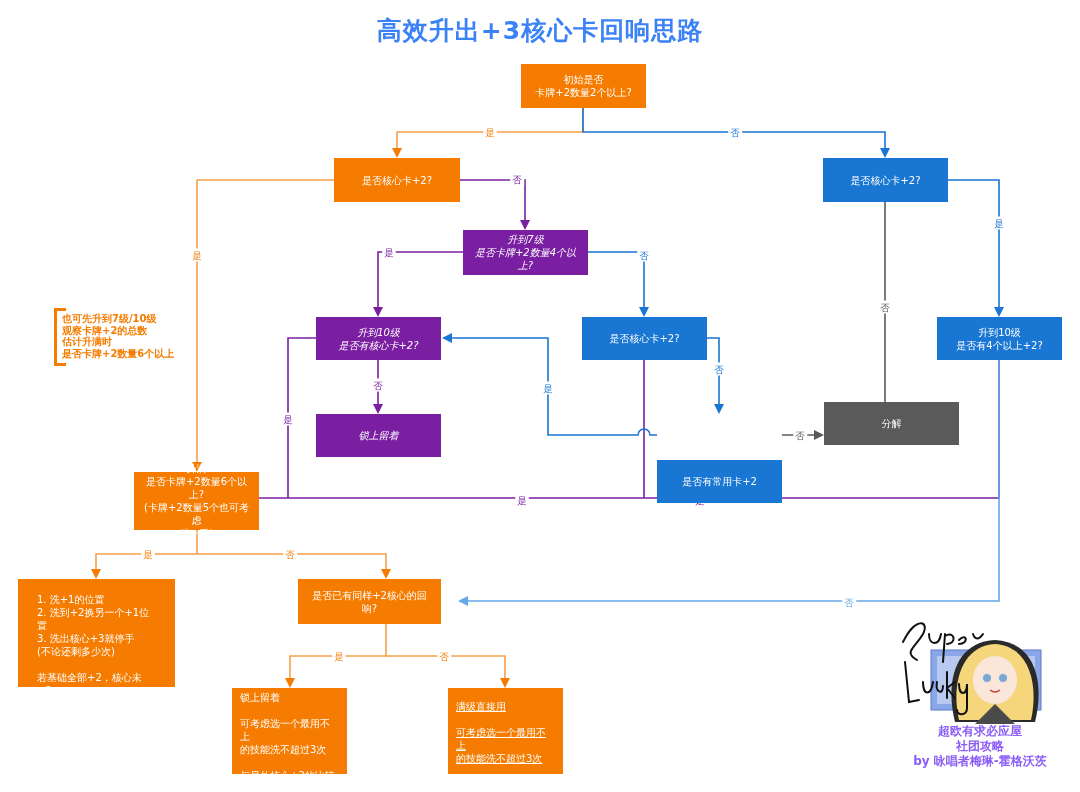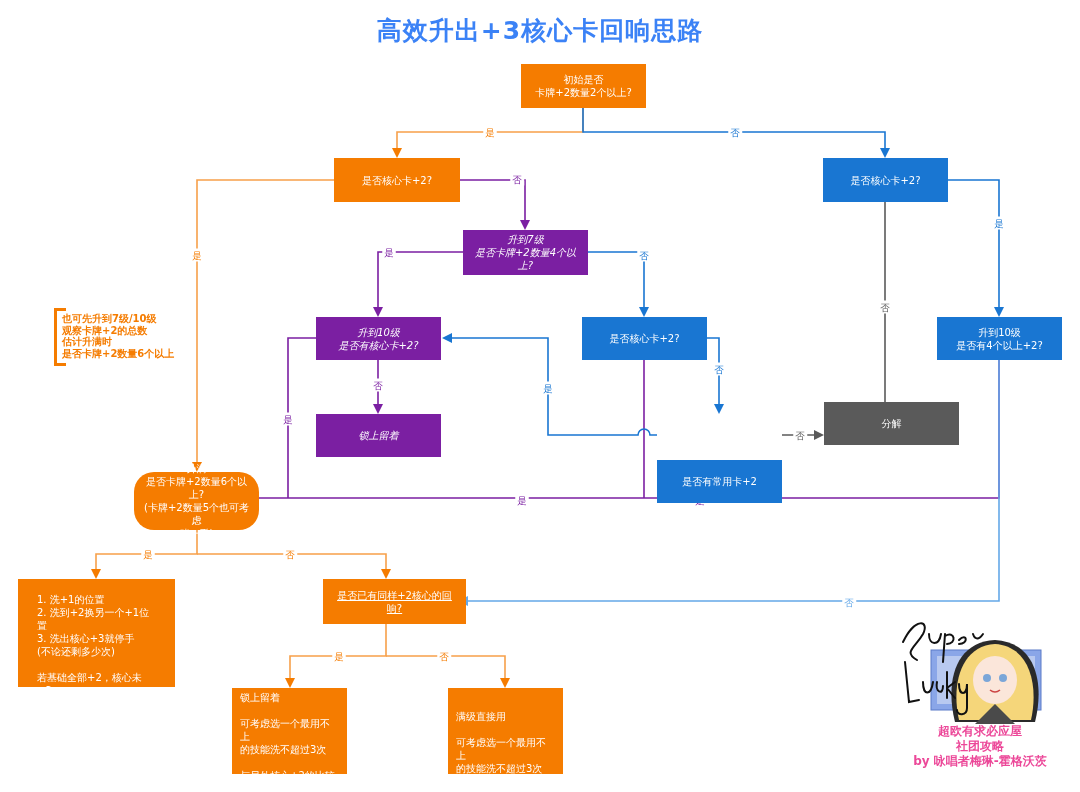--- a/index.html
+++ b/index.html
@@ -9,21 +9,21 @@
   .node { position:absolute; box-sizing:border-box; color:#ffffff; font-size:10px; line-height:13px; display:flex; align-items:center; justify-content:center; text-align:center; white-space:pre-line; padding:2px 8px; }
   .node.left { justify-content:flex-start; align-items:flex-start; text-align:left; padding:10px 8px; }
   .orange { background:#f57c00; }
   .purple { background:#7b1fa2;font-style:italic; }
   .blue { background:#1976d2; }
   .gray { background:#5a5a5a; }
   .elabel { font-family:"DejaVu Sans", sans-serif; font-size:9.5px; text-anchor:middle; dominant-baseline:middle; }
   #note { position:absolute; left:54px; top:308px; width:130px; height:58px; border-left:3px solid #f57c00; border-top:3px solid #f57c00; border-bottom:3px solid #f57c00; border-right:none; box-sizing:border-box; }
   #note-text { position:absolute; left:62px; top:313px; font-size:10px; line-height:11.5px; color:#f57c00; white-space:pre-line;font-weight:bold; }
   #sig { position:absolute; left:895px; top:612px; width:170px; height:112px; }
-  #credit { position:absolute; left:880px; top:724px; width:200px; text-align:center; font-size:12px; line-height:15px; font-weight:bold; color:#ec4899; white-space:pre-line; }
+  #credit { position:absolute; left:880px; top:724px; width:200px; text-align:center; font-size:12px; line-height:15px; font-weight:bold; color:#8b5cf6; white-space:pre-line; }
 </style>
 </head>
 <body>
 
 <div id="title">高效升出+3核心卡回响思路</div>
 
 <svg id="edges" viewBox="0 0 1080 792">
   <defs>
     <marker id="ao" markerWidth="10" markerHeight="10" refX="8" refY="5" orient="auto" markerUnits="userSpaceOnUse">
         <path d="M0,0 L10,5 L0,10 z" fill="#f57c00"></path>
@@ -128,40 +128,40 @@
 <div class="node purple" style="left:463px;top:230px;width:125px;height:45px;">升到7级
 是否卡牌+2数量4个以上?</div>
 <div class="node purple" style="left:316px;top:317px;width:125px;height:43px;">升到10级
 是否有核心卡+2?</div>
 <div class="node blue" style="left:582px;top:317px;width:125px;height:43px;">是否核心卡+2?</div>
 <div class="node blue" style="left:937px;top:317px;width:125px;height:43px;">升到10级
 是否有4个以上+2?</div>
 <div class="node purple" style="left:316px;top:414px;width:125px;height:43px;">锁上留着</div>
 <div class="node blue" style="left:657px;top:414px;width:125px;height:43px;margin-top:46px;">是否有常用卡+2</div>
 <div class="node gray" style="left:824px;top:402px;width:135px;height:43px;">分解</div>
-<div class="node orange" style="left:134px;top:472px;width:125px;height:58px;border-radius:20px;">升满
+<div class="node orange" style="left:134px;top:472px;width:125px;height:58px;">升满
 是否卡牌+2数量6个以上?
 (卡牌+2数量5个也可考虑
 赌一手)</div>
 <div class="node orange left" style="left:18px;top:579px;width:157px;height:108px;padding:14px 19px;">1. 洗+1的位置
 2. 洗到+2换另一个+1位置
 3. 洗出核心+3就停手
     (不论还剩多少次)
 
 若基础全部+2，核心未+3
 可考虑继续洗最没用的技能赌一手</div>
-<div class="node orange" style="left:323px;top:579px;width:143px;height:45px;text-decoration:underline;">是否已有同样+2核心的回响?</div>
+<div class="node orange" style="left:298px;top:579px;width:143px;height:45px;">是否已有同样+2核心的回响?</div>
 <div class="node orange left" style="left:232px;top:688px;width:115px;height:86px;padding:3px 8px;">锁上留着
 
 可考虑选一个最用不上
 的技能洗不超过3次
 
 与另外核心+2的比较取
 优</div>
-<div class="node orange left" style="left:448px;top:688px;width:115px;height:86px;padding:22px 8px;">满级直接用
+<div class="node orange left" style="left:448px;top:688px;width:115px;height:86px;padding:12px 8px;text-decoration:underline;">满级直接用
 
 可考虑选一个最用不上
 的技能洗不超过3次</div>
 
 <div id="note" style="width:12px;"></div>
 <div id="note-text">也可先升到7级/10级
 观察卡牌+2的总数
 估计升满时
 是否卡牌+2数量6个以上</div>
 

